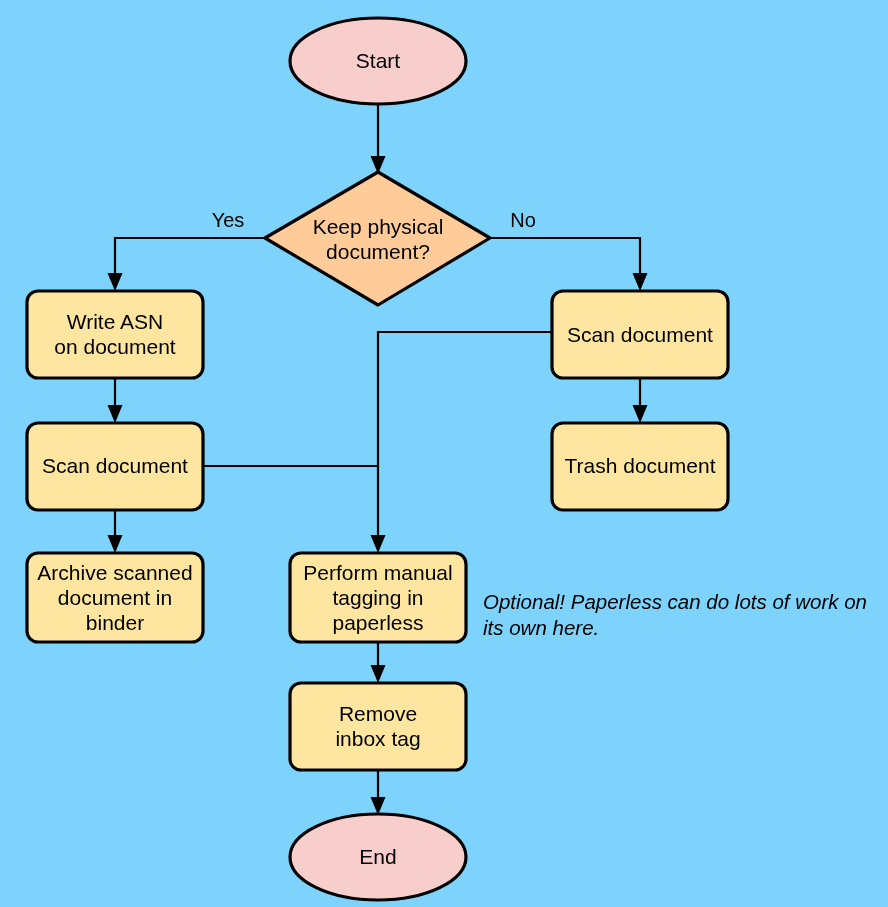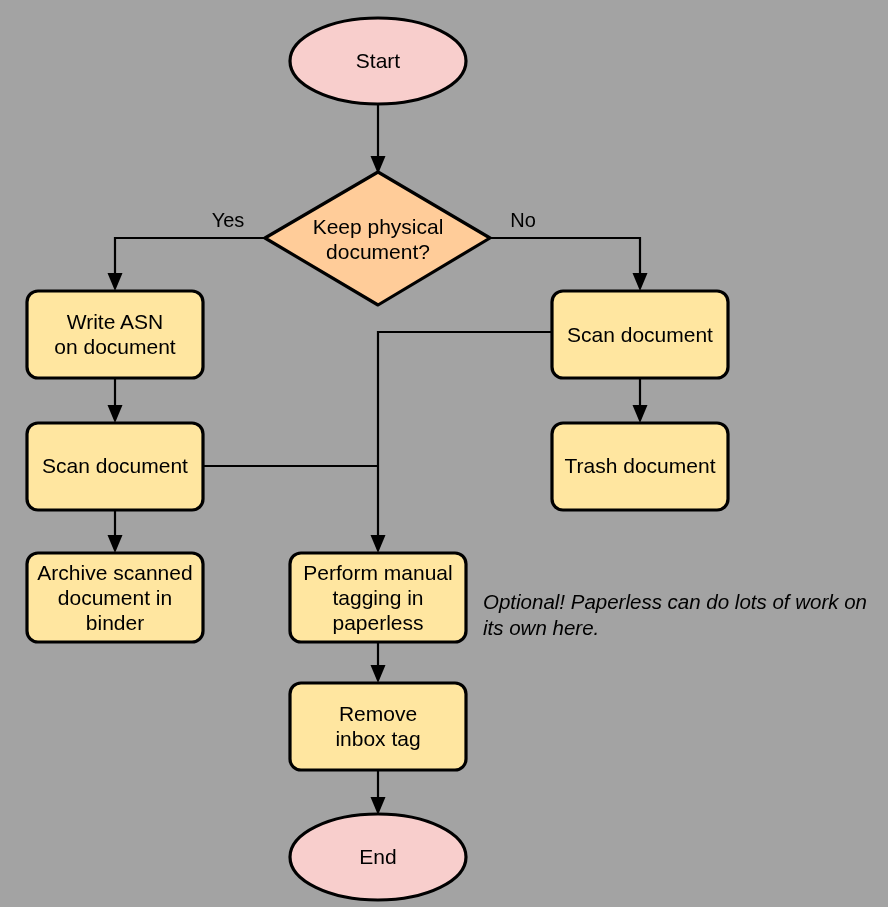--- a/index.html
+++ b/index.html
@@ -12,21 +12,21 @@
     font-family: "Liberation Sans", sans-serif;
     width: 888px;
     height: 907px;
     overflow: hidden;
     position: relative;
   }
   #flow-root {
     position: relative;
     width: 888px;
     height: 907px;
-    background: #a3a3a3;
+    background: #7dd3fc;
   }
   svg.flow-canvas {
     position: absolute;
     left: 0;
     top: 0;
     width: 888px;
     height: 907px;
     display: block;
   }
   .node-shape {

